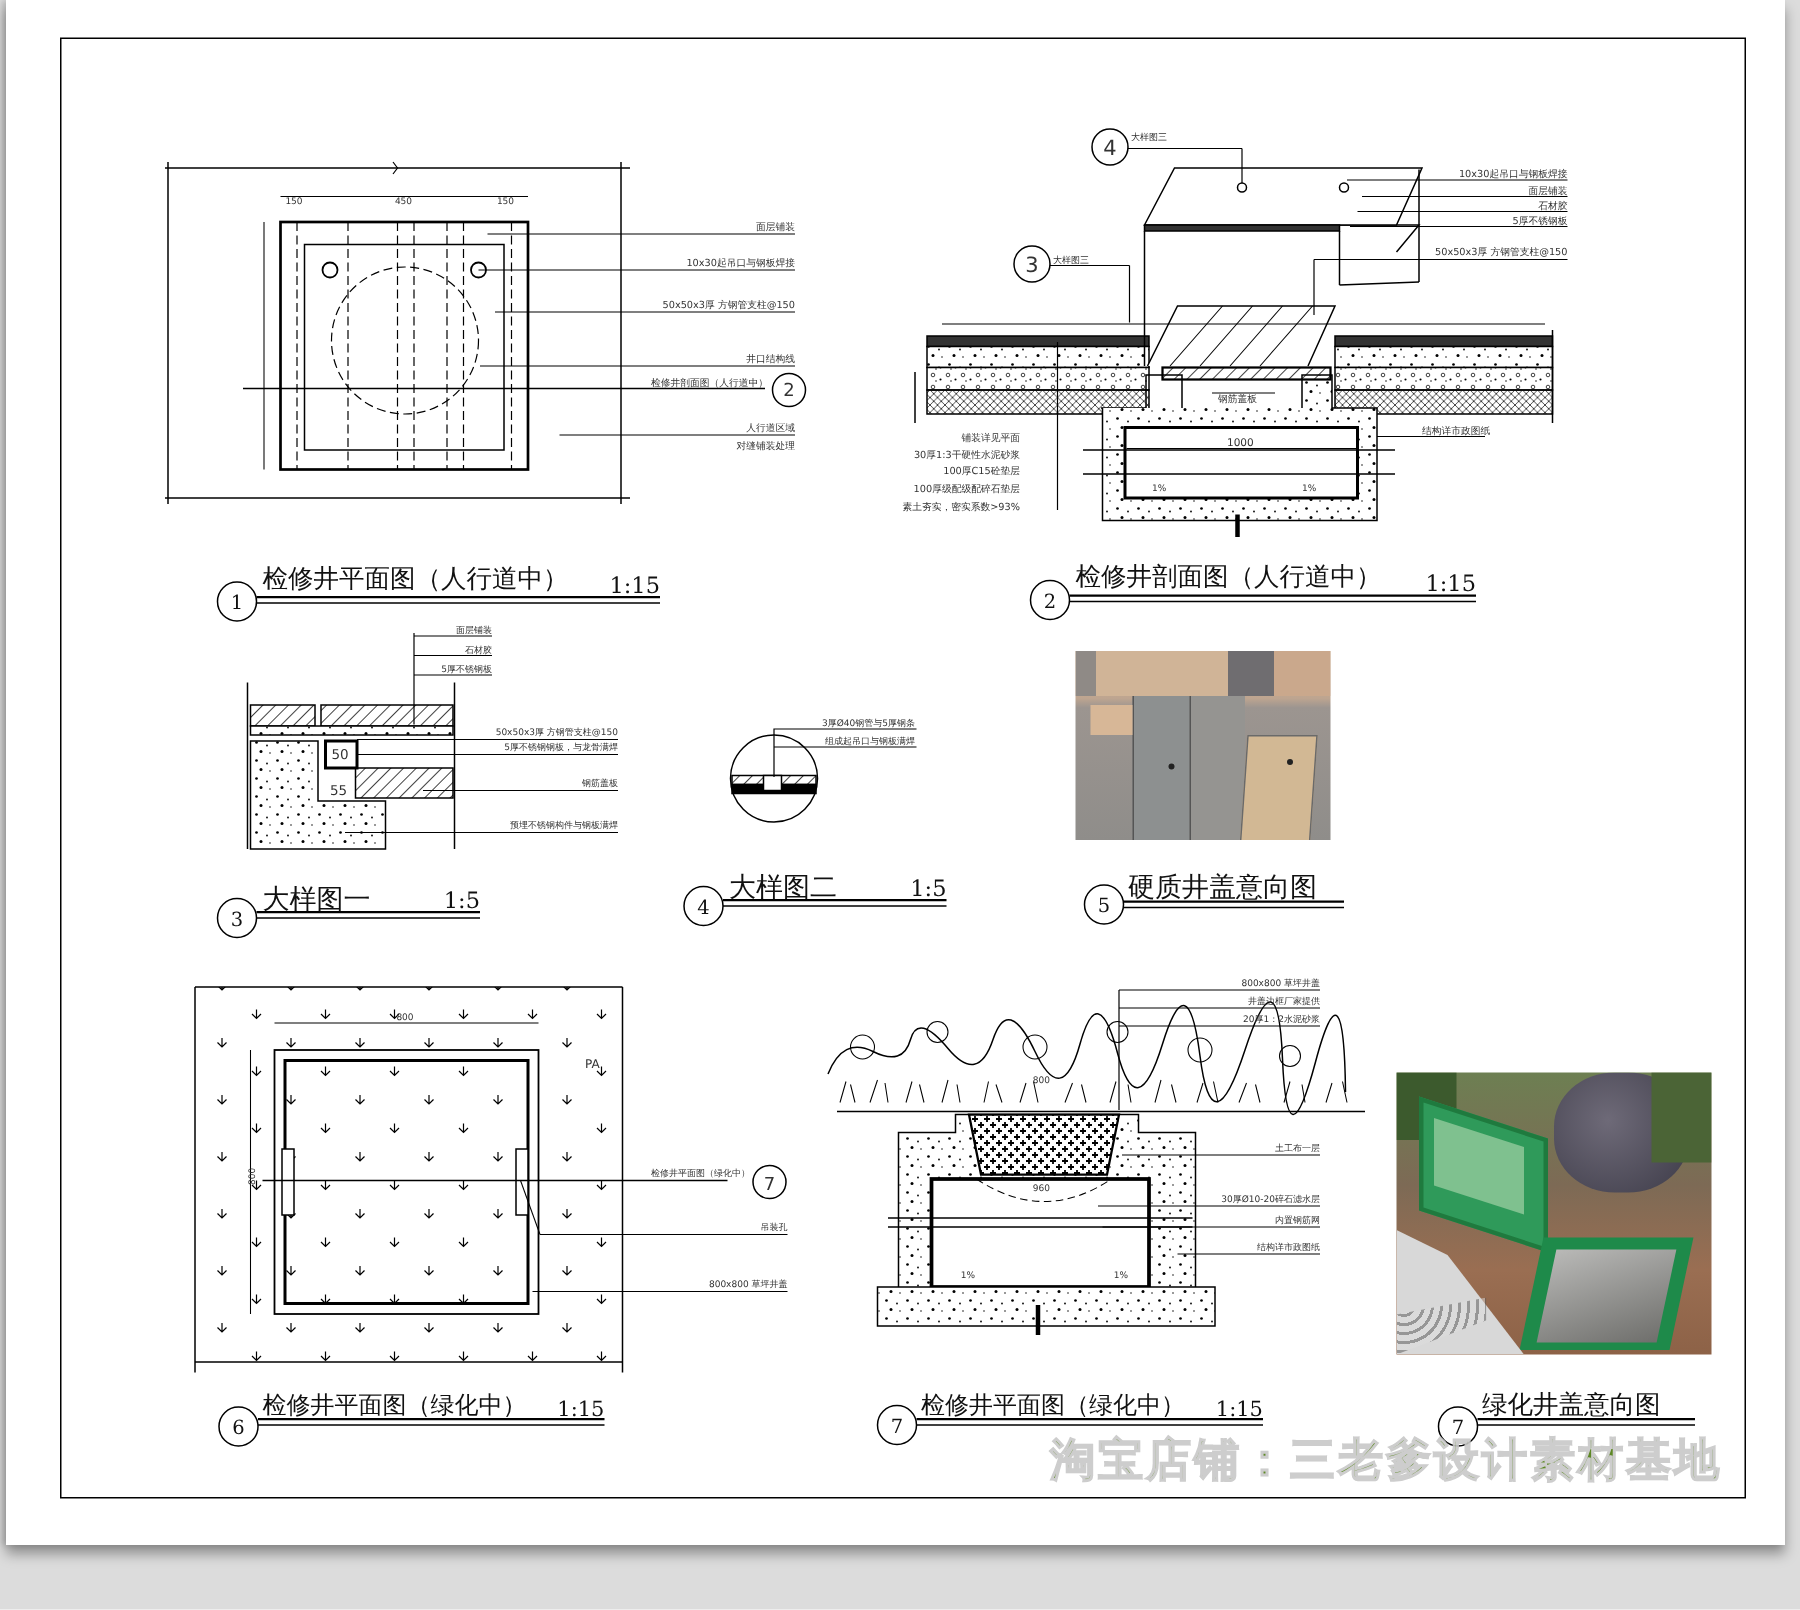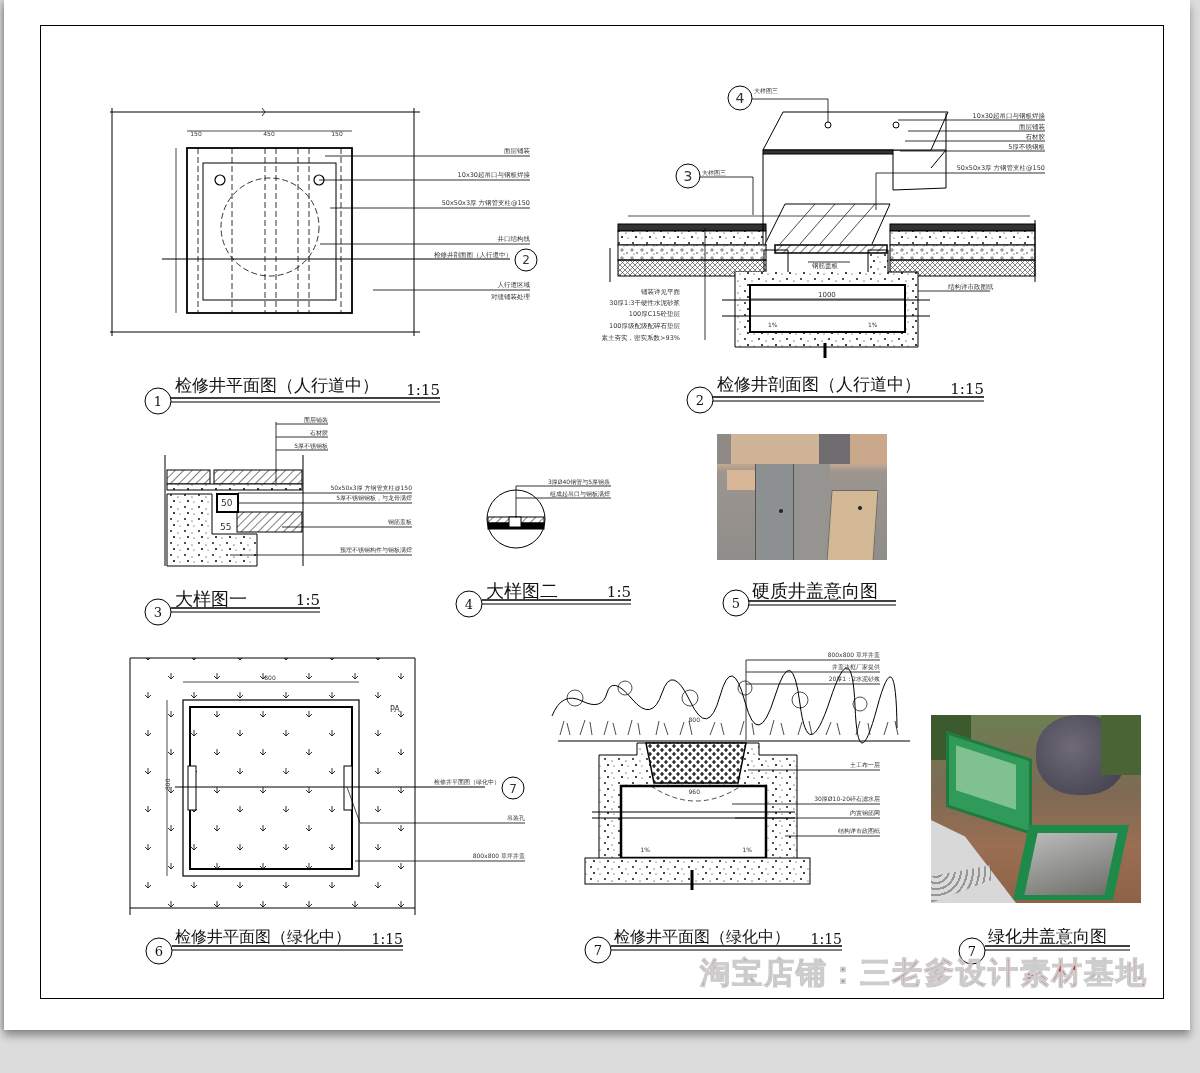--- a/index.html
+++ b/index.html
@@ -2,21 +2,21 @@
 <html><head>
 <meta charset="utf-8">
 <style>
   html,body{margin:0;padding:0;}
   body{width:1200px;height:1073px;background:#dcdcdc;position:relative;overflow:hidden;font-family:"DejaVu Sans",sans-serif;}
   .page{position:absolute;left:4px;top:0;width:1186px;height:1030px;background:#fff;box-shadow:0 6px 8px rgba(0,0,0,0.35),-3px 0 4px rgba(0,0,0,0.15);}
   .frame{position:absolute;left:36px;top:25px;width:1124px;height:974px;border:1.5px solid #000;box-sizing:border-box;}
   svg.sheet{position:absolute;left:0;top:0;}
   .lbl{font-family:"DejaVu Sans",sans-serif;fill:#333;}
   .ttl{font-family:"DejaVu Serif",serif;fill:#111;}
-  .watermark{position:absolute;left:700px;top:953px;font-family:"DejaVu Sans",sans-serif;font-weight:bold;font-size:30px;color:#b91c1c;-webkit-text-stroke:1px #c8c8c8;letter-spacing:2px;opacity:.9;}
+  .watermark{position:absolute;left:700px;top:953px;font-family:"DejaVu Sans",sans-serif;font-weight:bold;font-size:30px;color:#4d7c0f;-webkit-text-stroke:1px #c8c8c8;letter-spacing:2px;opacity:.9;}
   .photo{position:absolute;overflow:hidden;}
 </style>
 </head>
 <body>
 
 <div class="page">
   <div class="frame"></div>
 </div>
 
 <svg class="sheet" width="1200" height="1073" viewBox="0 0 1200 1073">

